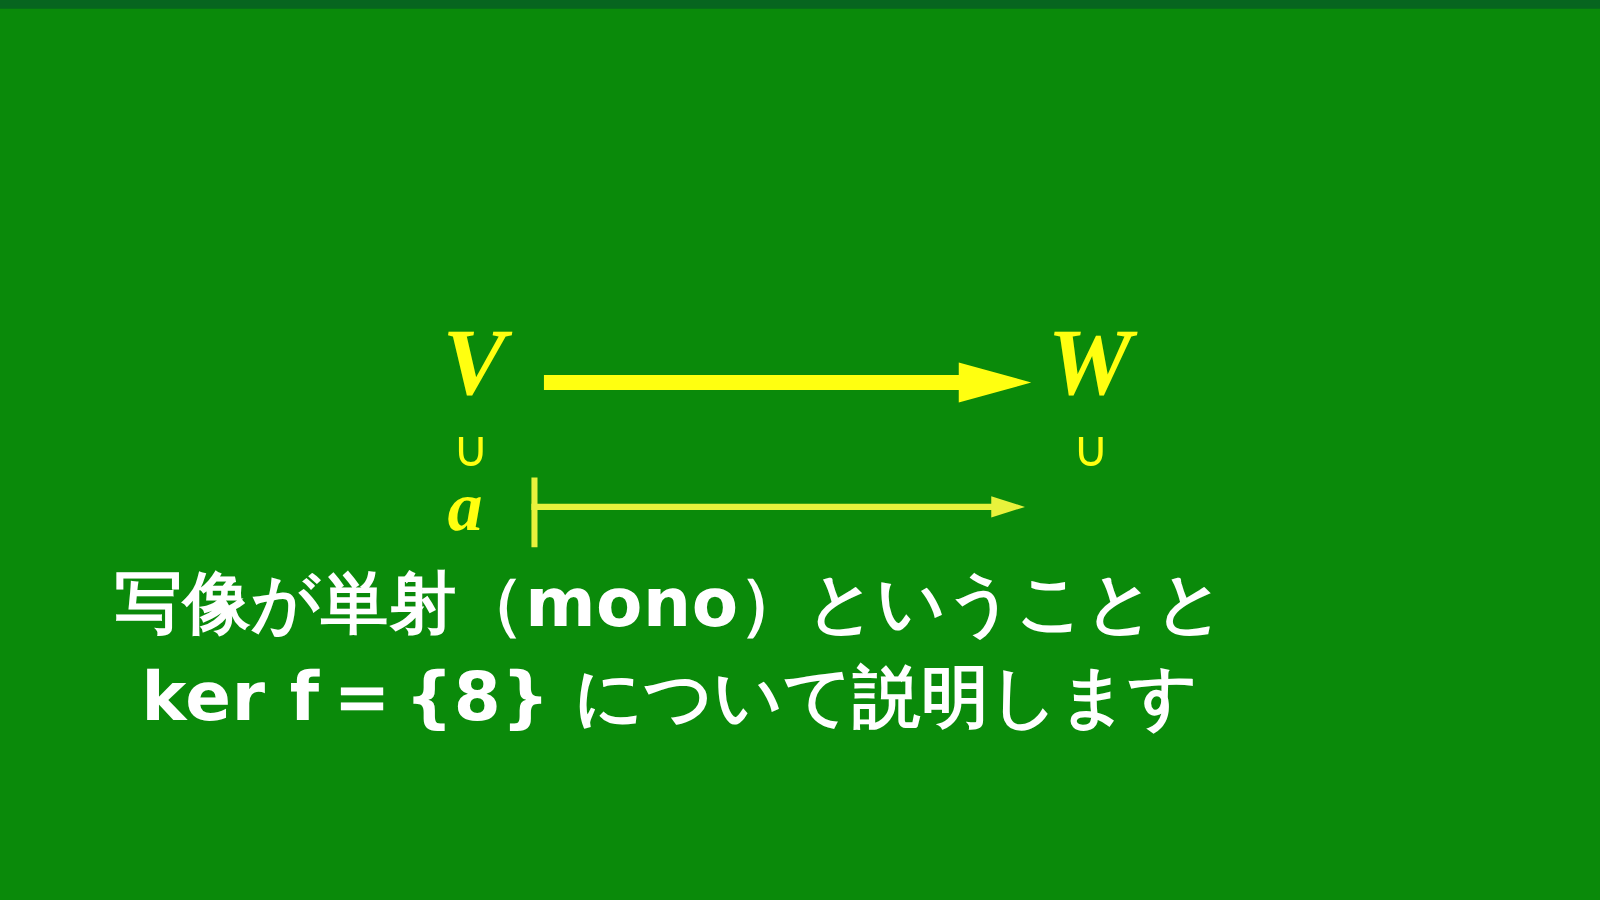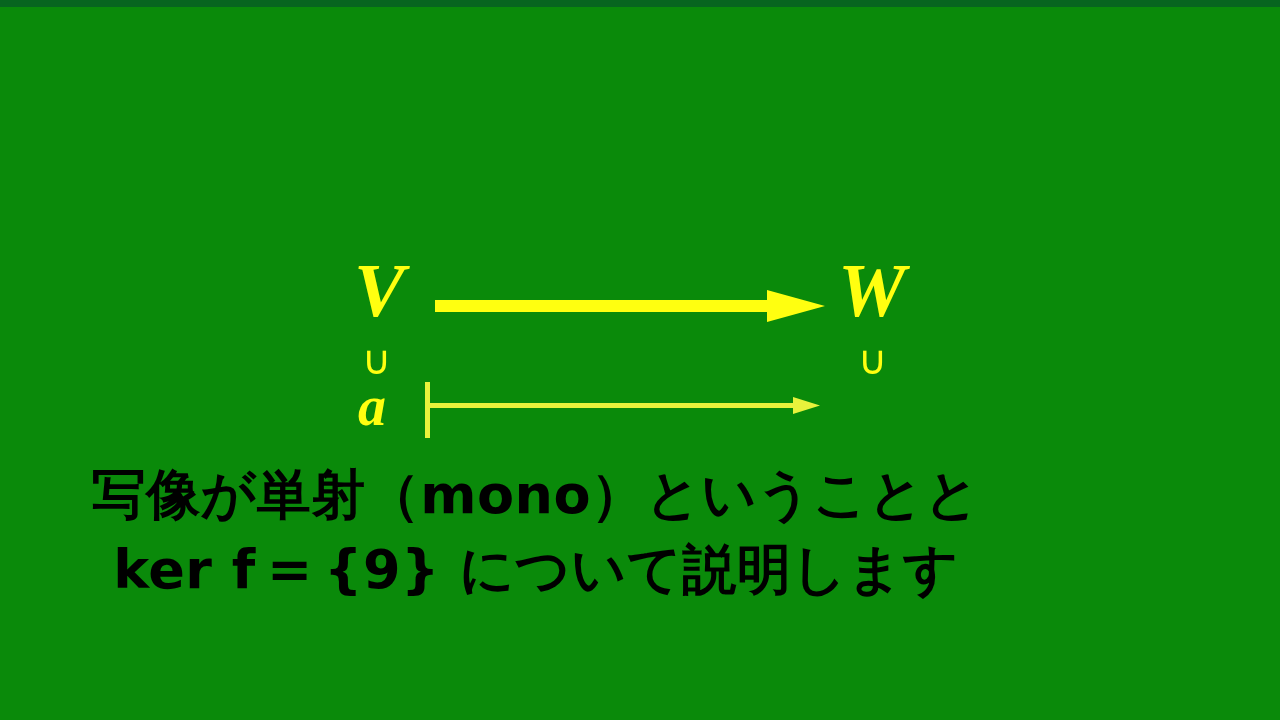--- a/index.html
+++ b/index.html
@@ -96,24 +96,24 @@
     left: 95px;
     top: 126px;
     width: 395px;
     height: 60px;
   }
 
   
   #caption {
     position: absolute;
     left: 0;
-    top: 458px;
+    top: 446px;
     width: 1072px;
     text-align: center;
-    color: #000000;
+    color: #ffffff;
     font-family: "DejaVu Sans", "Liberation Sans", sans-serif;
     font-weight: bold;
     font-size: 54px;
     line-height: 1.38;
     letter-spacing: 0.5px;
   }
   #caption .cap-line {
     display: block;
     white-space: nowrap;
   }
@@ -145,16 +145,16 @@
     <svg id="arrow-bottom" viewBox="0 0 395 60">
       <rect x="0" y="4" width="5" height="56" fill="#e8f23c"></rect>
       <rect x="0" y="25" width="372" height="5" fill="#e8f23c"></rect>
       <polygon points="368,19 395,27.5 368,36" fill="#e8f23c"></polygon>
     </svg>
 
   </div>
 
   <div id="caption">
     <span class="cap-line">写像が単射（mono）ということと</span>
-    <span class="cap-line">ker f = {9} について説明します</span>
+    <span class="cap-line">ker f = {8} について説明します</span>
   </div>
 
 </div>
 
 </body></html>

